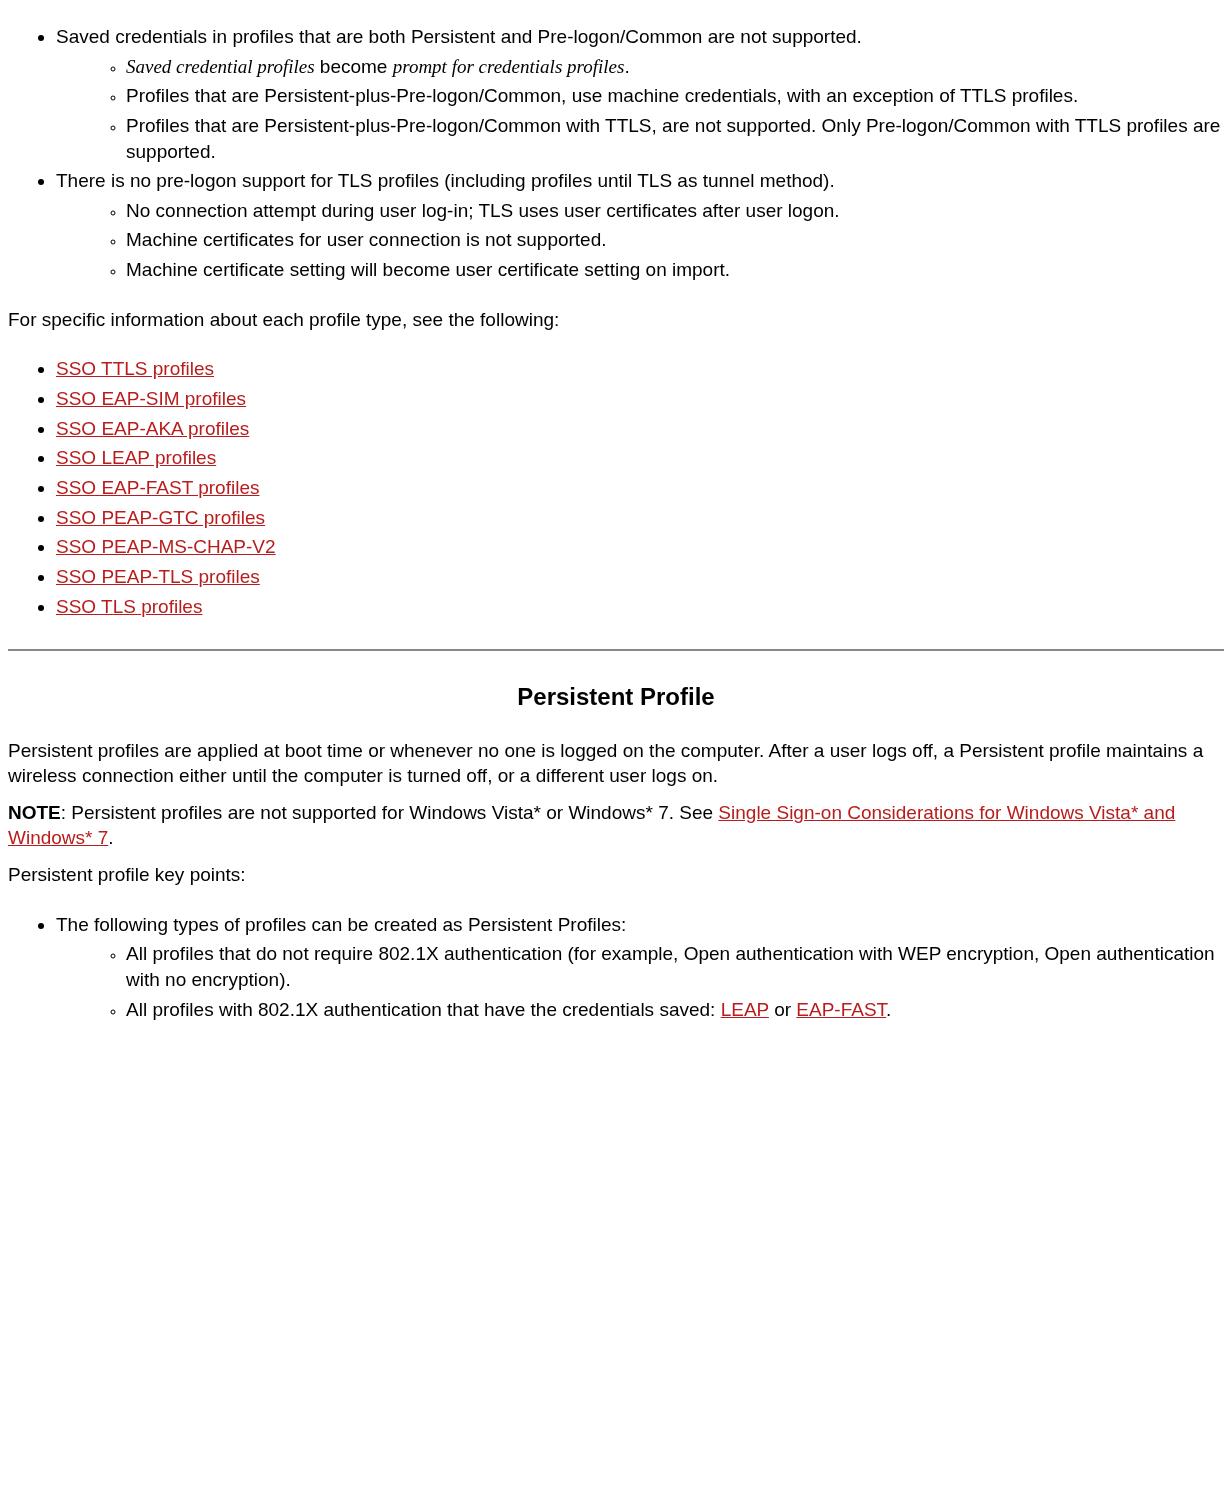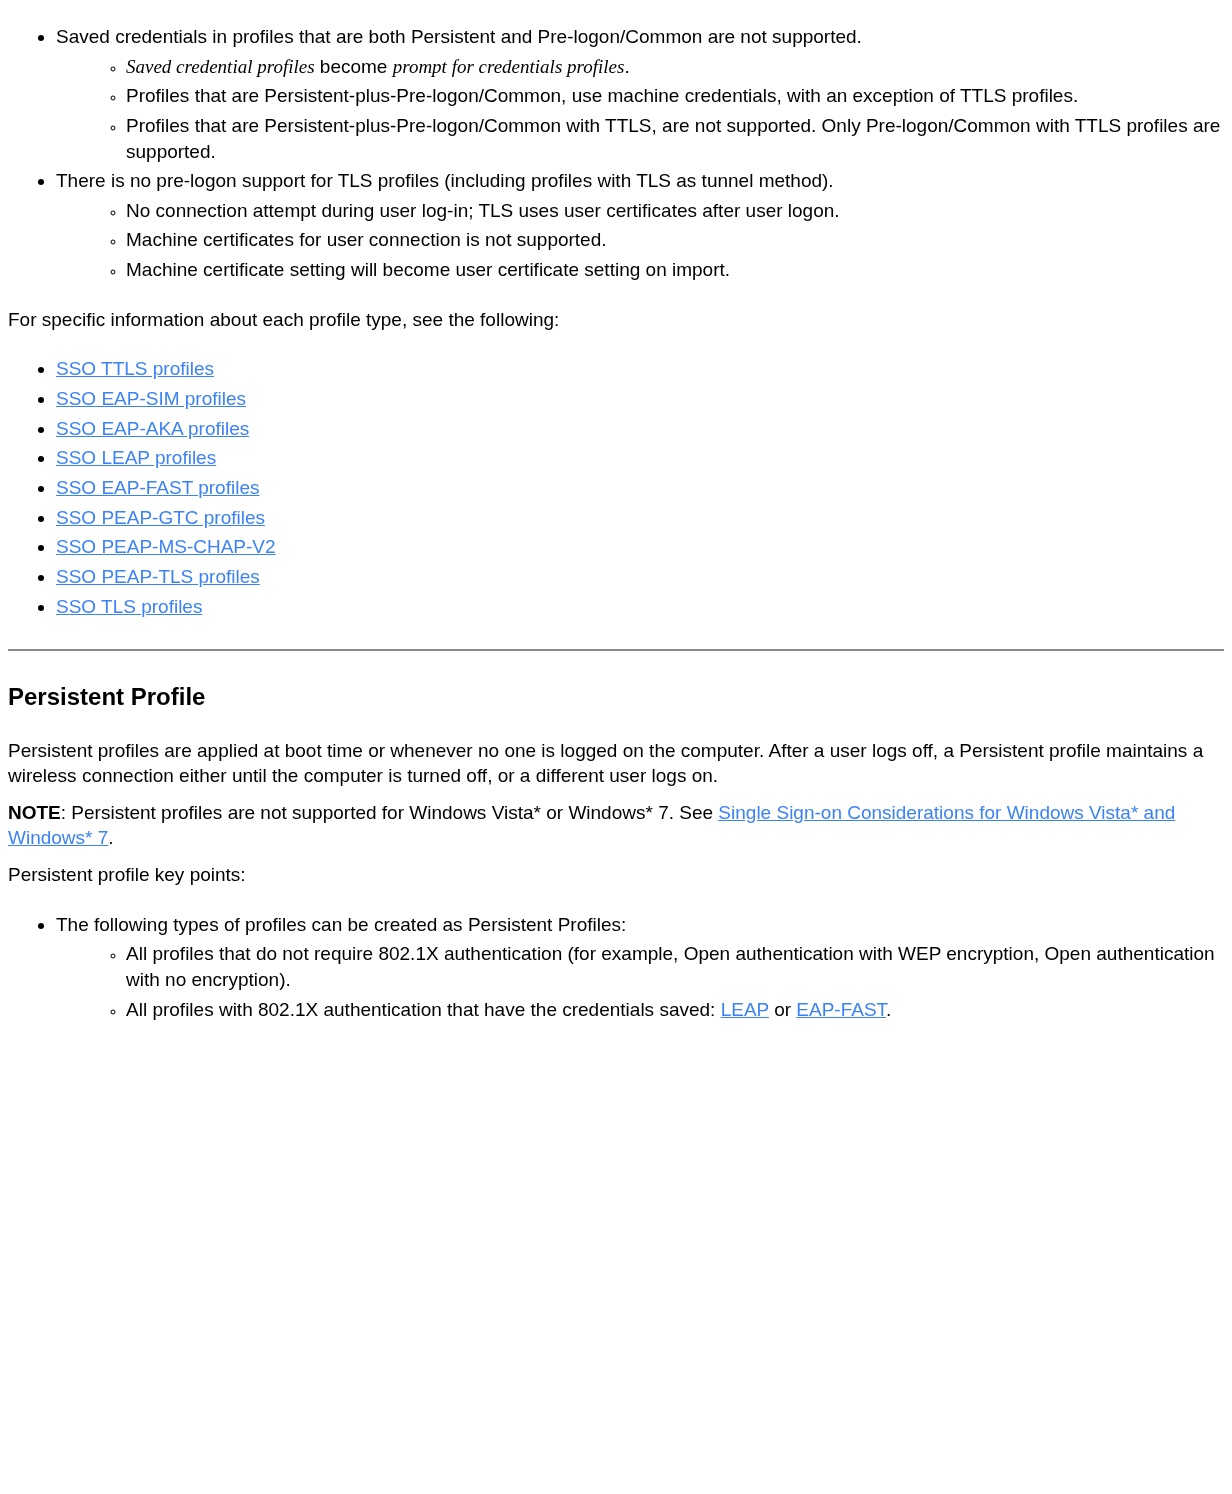--- a/index.html
+++ b/index.html
@@ -25,57 +25,58 @@
       font-size: 13px;
     }
     li {
       margin: 4px 0;
     }
     .italic {
       font-style: italic;
       font-family: Liberation Serif, serif;
     }
     a {
-      color: #3b82f6;
+      color: #b91c1c;
       text-decoration: underline;
       text-align: center;
     }
     p {
       margin: 11px 0;
     }
     hr {
       border: none;
       border-top: 2px solid #888;
       margin: 30px 0 30px 0;
     }
     h2 {
       font-weight: bold;
       font-size: 24px;
       margin: 30px 0 24px 0;
+      text-align: center;
     }
     .bold {
       font-weight: bold;
     }
   </style>
 </head>
 <body>
 
 <ul class="disc">
   <li>
     <span>Saved credentials in profiles that are both Persistent and Pre-logon/Common are not supported.</span>
     <ul class="circle">
       <li>
         <span class="italic">Saved credential profiles</span><span> become </span><span class="italic">prompt for credentials profiles</span><span>.</span>
       </li>
       <li><span>Profiles that are Persistent-plus-Pre-logon/Common, use machine credentials, with an exception of TTLS profiles.</span></li>
       <li><span>Profiles that are Persistent-plus-Pre-logon/Common with TTLS, are not supported. Only Pre-logon/Common with TTLS profiles are supported.</span></li>
     </ul>
   </li>
   <li>
-    <span>There is no pre-logon support for TLS profiles (including profiles with TLS as tunnel method).</span>
+    <span>There is no pre-logon support for TLS profiles (including profiles until TLS as tunnel method).</span>
     <ul class="circle">
       <li><span>No connection attempt during user log-in; TLS uses user certificates after user logon.</span></li>
       <li><span>Machine certificates for user connection is not supported.</span></li>
       <li><span>Machine certificate setting will become user certificate setting on import.</span></li>
     </ul>
   </li>
 </ul>
 
 <p>For specific information about each profile type, see the following:</p>
 

